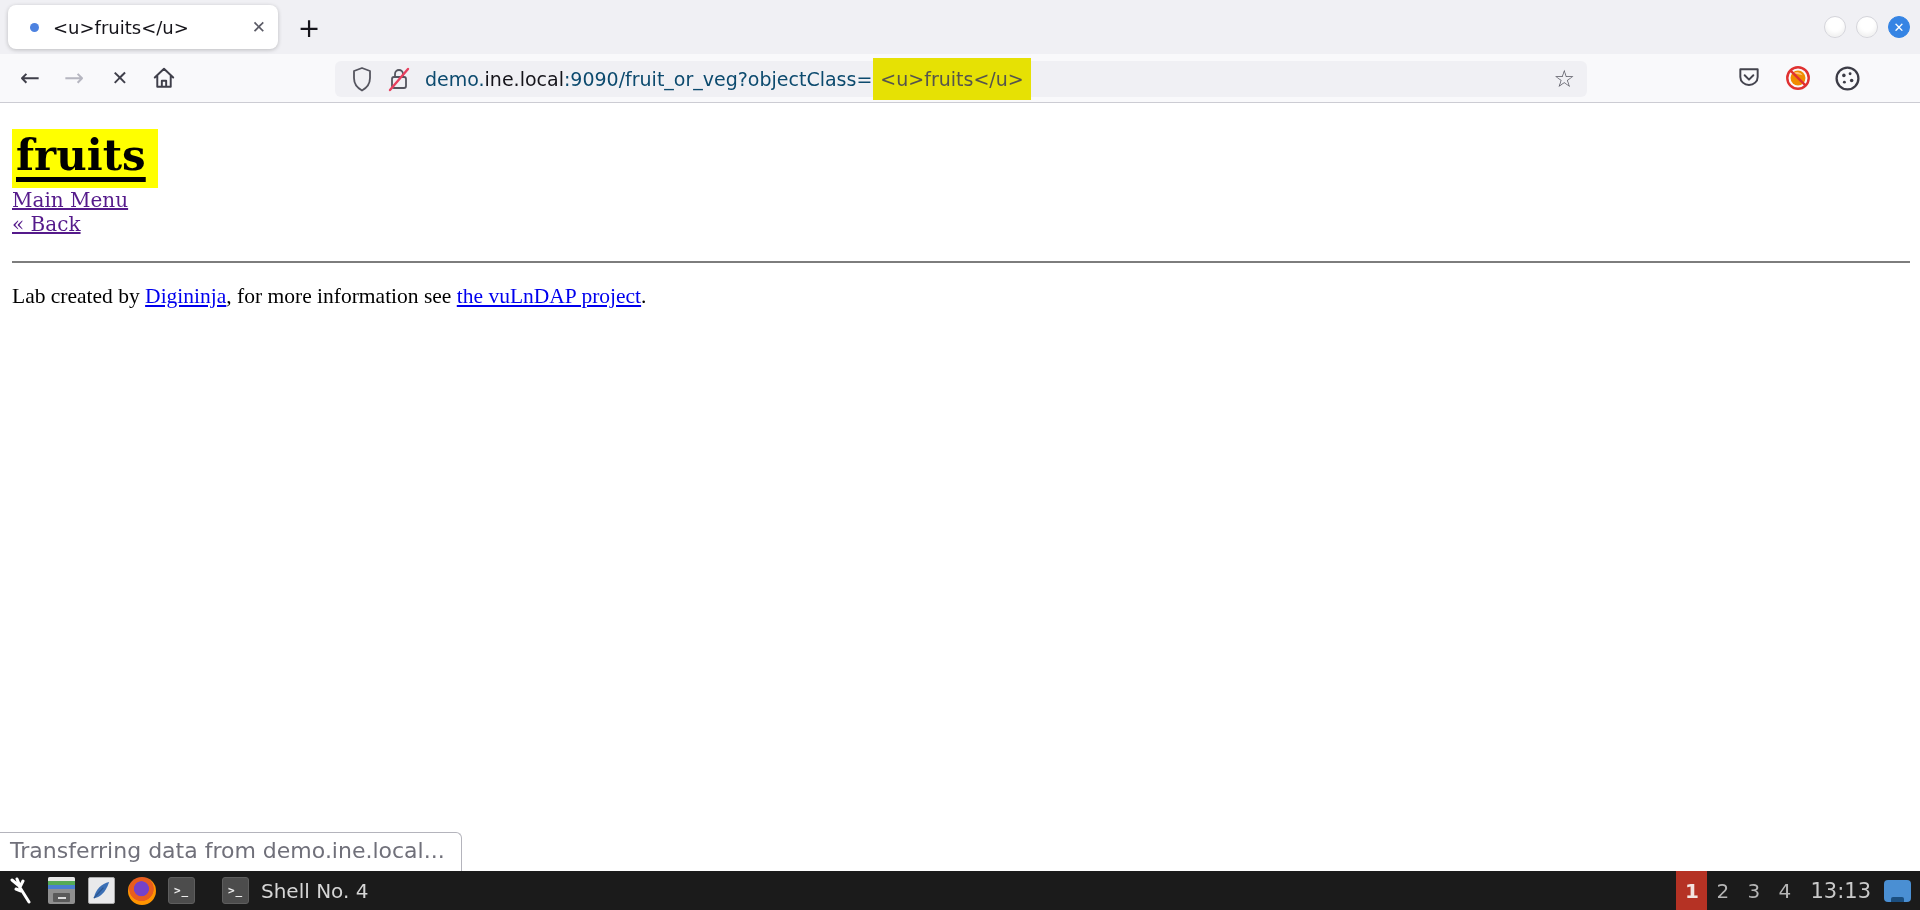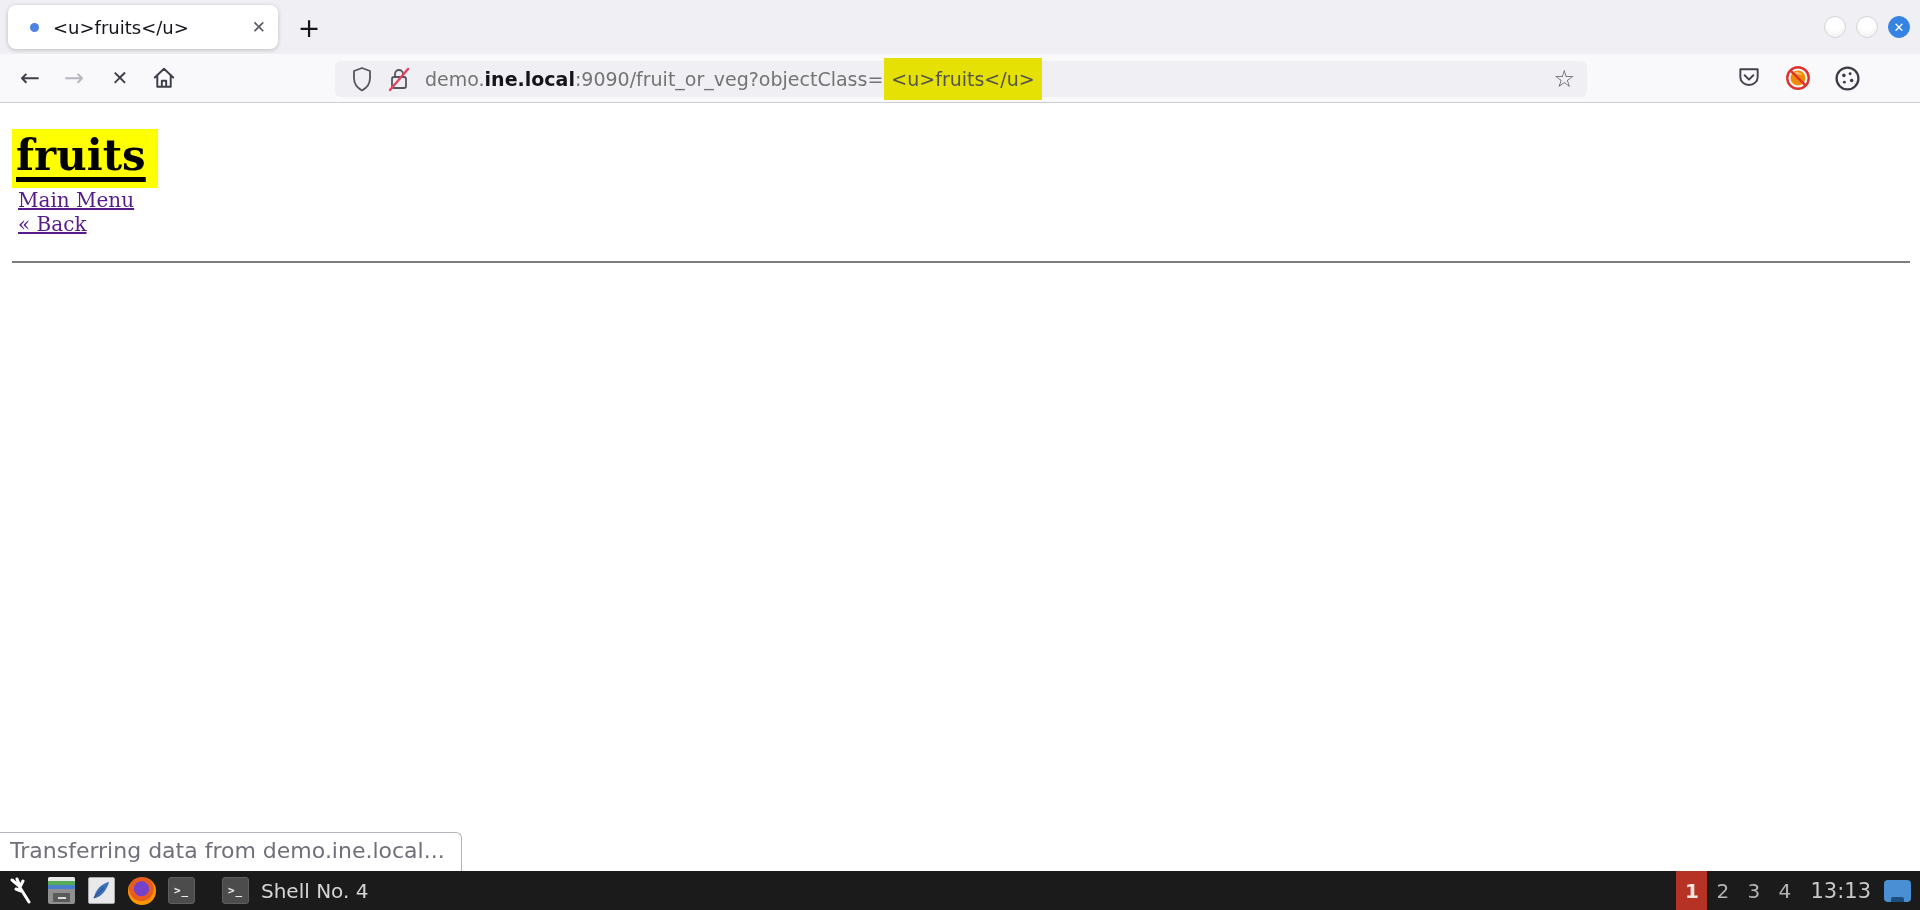--- a/index.html
+++ b/index.html
@@ -56,22 +56,22 @@
 
   .urlfield {
     position:absolute; left:335px; top:7px; width:1252px; height:36px;
     background:#f0f0f4; border-radius:6px;
     display:flex; align-items:center; font-size:19px; color:#5b5b66;
   }
   .urlfield .icon { flex:none; display:flex; align-items:center; justify-content:center; }
   .shield-w { margin-left:14px; width:26px; }
   .lock-w   { margin-left:10px; width:28px; }
   .url-text { margin-left:12px; white-space:nowrap; display:flex; align-items:center; }
-  .url-dim  { color:#737373; }
-  .url-domain { color:#15141a;font-weight:bold; }
+  .url-dim  { color:#0c4a6e; }
+  .url-domain { color:#15141a; }
   .url-sel {
     background:var(--url_highlight,#e6e104); color:#55544d;
     height:42px; display:flex; align-items:center; padding:0 7px; margin-left:1px;
   }
   .star-btn { margin-left:auto; margin-right:12px; font-size:24px; color:#55555f; }
 
   .toolbar-icons {
     position:absolute; right:14px; top:0; height:48px;
     display:flex; align-items:center; gap:21px;
   }
@@ -88,21 +88,21 @@
     display:inline-block; margin:25px 0 0 0;
     font-family:"DejaVu Serif", serif; font-weight:bold; font-size:42px; color:#000;
     background:var(--heading_highlight,#ffff00);
     padding:2px 12px 8px 4px;
     text-decoration:underline; text-decoration-thickness:5px; text-underline-offset:7px;
   }
   .content p { margin:0; font-family:"DejaVu Serif", serif; font-size:20px; color:#000; }
   .p-mainmenu { margin-top:25px; }
   .p-result   { margin-top:22px; }
   .p-back     { margin-top:21px; }
-  a.vlink { color:var(--visited_link,#551a8b); text-decoration:underline; cursor:pointer;margin-left:6px; }
+  a.vlink { color:var(--visited_link,#551a8b); text-decoration:underline; cursor:pointer; }
   a.blink { color:var(--link,#0000ee); text-decoration:underline; cursor:pointer; }
   .page-hr { margin:25px 10px 0 0; border:none; height:2px; background:#7d7d7d; }
   .p-footer { margin-top:21px !important; font-family:"Liberation Serif", serif !important; font-size:21.5px !important; }
 
   
   .status-popup {
     position:absolute; left:0; bottom:39px;
     background:#fff; border:1px solid #b4b4bc; border-left:none;
     border-top-right-radius:6px; border-bottom:none;
     padding:5px 16px 8px 10px;
@@ -243,20 +243,21 @@
 <div class="content">
   <h1 class="page-h1">fruits</h1>
 
   <p class="p-mainmenu"><a class="vlink">Main Menu</a></p>
 
 
   <p class="p-back"><a class="vlink">« Back</a></p>
 
   <hr class="page-hr">
 
+  <p class="p-footer"><span>Lab created by </span><a class="blink">Digininja</a><span>, for more information see </span><a class="blink">the vuLnDAP project</a><span>.</span></p>
 </div>
 
 <div class="status-popup">Transferring data from demo.ine.local...</div>
 
 <div class="taskbar">
   <div class="launcher">
     <svg width="27" height="27" viewBox="0 0 27 27">
       <path d="M4 3 L10 8 M9 2 L12 9 M15 4 L12 10 M11 9 L21 25 M8 12 L13 14" fill="none" stroke="#ffffff" stroke-width="3" stroke-linecap="round"></path>
     </svg>
   </div>

